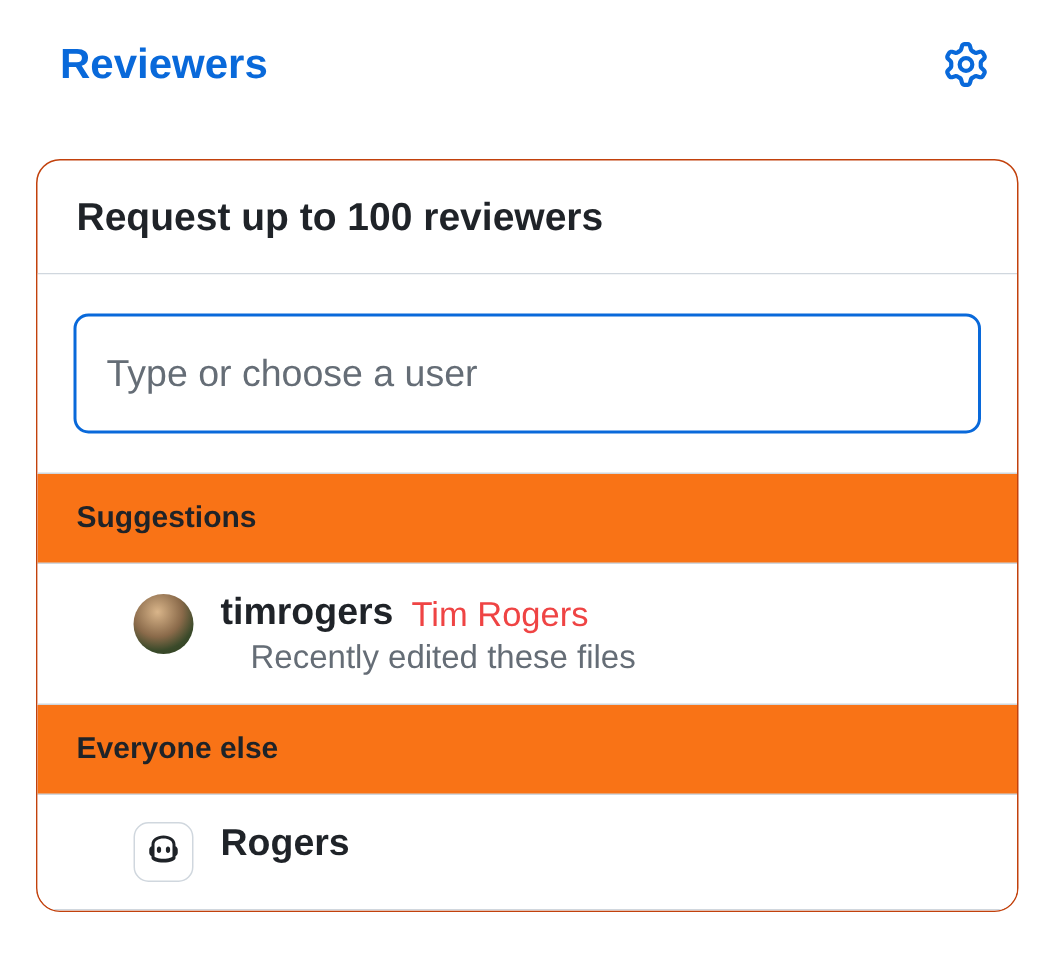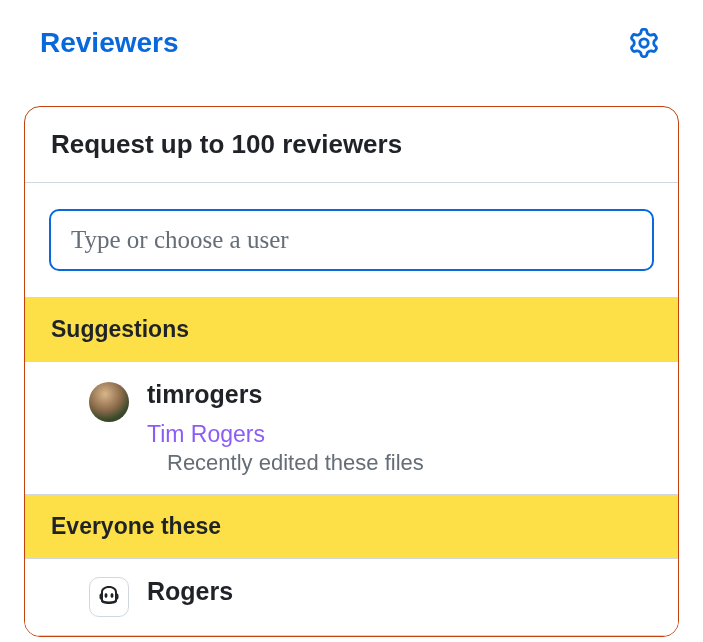--- a/index.html
+++ b/index.html
@@ -48,38 +48,37 @@
       color: #1f2328;
       border-bottom: 1px solid #d0d7de;
     }
     .search-wrap {
       padding: 26px 24px;
       border-bottom: 1px solid #d0d7de;
       background: #ffffff;
     }
     .search-input {
       width: 100%;
-      height: 62px;
+      height: 80px;
       border: 2px solid #0969da;
       border-radius: 10px;
       font-size: 25px;
       padding: 0 20px;
       color: #1f2328;
       outline: none;
       background: #ffffff;
-      font-family: Liberation Serif, serif;
     }
     .search-input::placeholder { color: #656d76; }
 
     .section-label {
       padding: 18px 26px;
-      font-size: 23px;
+      font-size: 20px;
       font-weight: 700;
       color: #1f2328;
-      background: #fde047;
+      background: #f97316;
       border-bottom: 1px solid #d0d7de;
     }
 
     .list-item {
       display: flex;
       align-items: flex-start;
       gap: 18px;
       padding: 18px 26px 18px 64px;
       border-bottom: 1px solid #d0d7de;
       cursor: pointer;
@@ -109,34 +108,33 @@
       flex-shrink: 0;
       display: flex;
       align-items: center;
       justify-content: center;
       margin-top: 0;
     }
 
     .item-body { flex: 1; min-width: 0; }
     .name-line {
       display: flex;
-      align-items: flex-start;
+      align-items: flex-end;
       gap: 12px;
       flex-wrap: wrap;
-      flex-direction: column;
     }
     .username {
       font-size: 25px;
       font-weight: 700;
       color: #1f2328;
     }
     .fullname {
       font-size: 23px;
       font-weight: 400;
-      color: #8b5cf6;
+      color: #ef4444;
     }
     .meta-line {
       font-size: 22px;
       color: #656d76;
       margin-top: 2px;
       margin-left: 20px;
     }
   </style>
 </head>
 <body>
@@ -166,21 +164,21 @@
     <div class="avatar avatar-photo"></div>
     <div class="item-body">
       <div class="name-line">
         <span class="username">timrogers</span>
         <span class="fullname">Tim Rogers</span>
       </div>
       <div class="meta-line">Recently edited these files</div>
     </div>
   </div>
 
-  <div class="section-label">Everyone these</div>
+  <div class="section-label">Everyone else</div>
 
   <div class="list-item">
     <div class="avatar-copilot">
       <span>
         <svg width="24" height="24" viewBox="0 0 24 24" fill="#1f2328">
           <path d="M12 3c4.5 0 8 2.4 8 6v1.2c.9.4 1.5 1.3 1.5 2.3v2c0 1-.6 1.9-1.5 2.3V18c0 1.8-3.6 3-8 3s-8-1.2-8-3v-1.2c-.9-.4-1.5-1.3-1.5-2.3v-2c0-1 .6-1.9 1.5-2.3V9c0-3.6 3.5-6 8-6Zm0 2c-3.6 0-6 1.7-6 4v8c0 .4 2.3 1.5 6 1.5s6-1.1 6-1.5V9c0-2.3-2.4-4-6-4Zm-3 5.3c.8 0 1.4.7 1.4 1.5v1.4c0 .8-.6 1.5-1.4 1.5s-1.4-.7-1.4-1.5v-1.4c0-.8.6-1.5 1.4-1.5Zm6 0c.8 0 1.4.7 1.4 1.5v1.4c0 .8-.6 1.5-1.4 1.5s-1.4-.7-1.4-1.5v-1.4c0-.8.6-1.5 1.4-1.5Z"></path>
         </svg>
       </span>
     </div>
     <div class="item-body">

